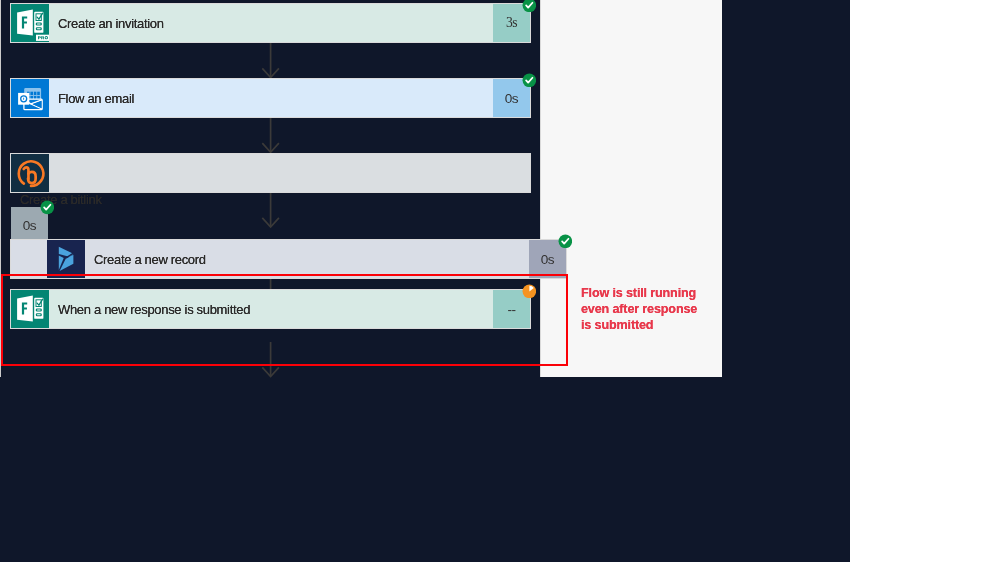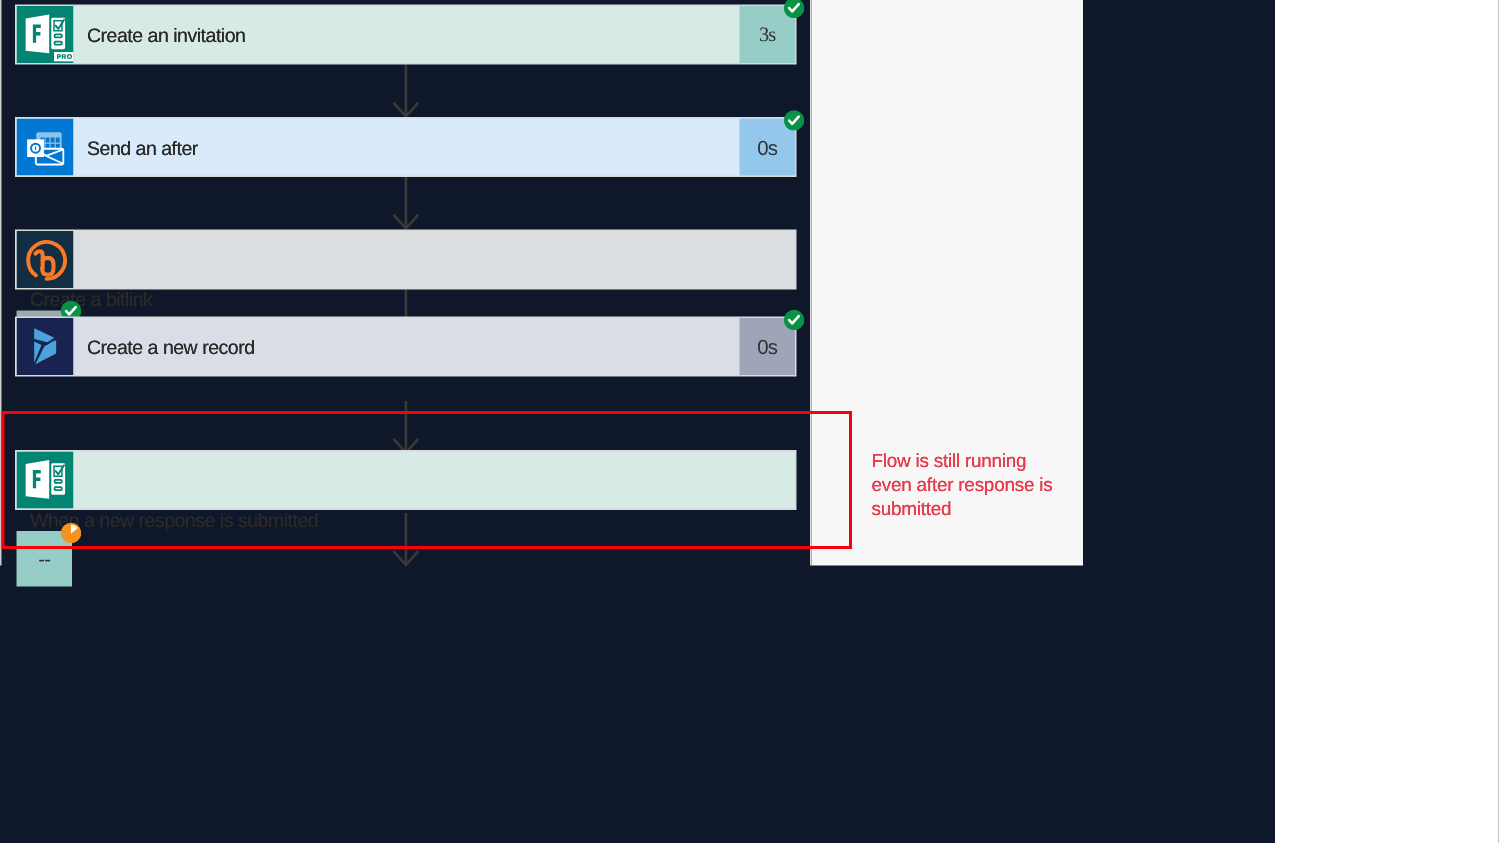--- a/index.html
+++ b/index.html
@@ -100,21 +100,21 @@
       <g>
         <path d="M13.9 20.2 h16.3 a1.0 1.0 0 0 1 1.0 1.0 v8.5 a1.0 1.0 0 0 1 -1.0 1.0 h-16.3 a1.0 1.0 0 0 1 -1.0 -1.0 v-8.5 a1.0 1.0 0 0 1 1.0 -1.0 Z" fill="#0078d4" stroke="#ffffff" stroke-width="1.25"></path>
         <path d="M13.1 20.6 L19.8 24.9 L30.9 20.8" fill="none" stroke="#ffffff" stroke-width="1.25" stroke-linejoin="round"></path>
         <path d="M19.8 24.9 L30.9 30.0" fill="none" stroke="#ffffff" stroke-width="1.25"></path>
         <path d="M30.4 21.9 V28.9 L21.6 25.2 Z" fill="#0078d4"></path>
       </g>
       <rect x="7.1" y="13.9" width="11.2" height="11.8" fill="#ffffff"></rect>
       <circle cx="12.7" cy="19.8" r="3.0" fill="none" stroke="#0078d4" stroke-width="1.3"></circle>
       <ellipse cx="12.7" cy="19.8" rx="0.45" ry="1.3" fill="#0078d4"></ellipse>
     </svg>
-    <div class="title">Send an after</div>
+    <div class="title">Flow an email</div>
     <div class="dur" style="background: rgb(147, 200, 236);">
       <span>0s</span>
       <svg class="badge" viewBox="0 0 16 16">
         <circle cx="8" cy="8" r="7.4" fill="#089246"></circle>
         <path d="M4.5 8.0 L6.7 10.4 L11.4 5.2" stroke="#fff" stroke-width="1.9" fill="none" stroke-linecap="round" stroke-linejoin="round"></path>
       </svg>
     </div>
   </div>
 
   <div class="card" style="top: 153.8px; background: rgb(218, 222, 225); flex-direction: column;">
@@ -127,41 +127,41 @@
     <div class="title">Create a bitlink</div>
     <div class="dur" style="background: rgb(156, 169, 177);">
       <span>0s</span>
       <svg class="badge" viewBox="0 0 16 16">
         <circle cx="8" cy="8" r="7.4" fill="#089246"></circle>
         <path d="M4.5 8.0 L6.7 10.4 L11.4 5.2" stroke="#fff" stroke-width="1.9" fill="none" stroke-linecap="round" stroke-linejoin="round"></path>
       </svg>
     </div>
   </div>
 
-  <div class="card" style="top: 212px; background: rgb(217, 221, 230);">
+  <div class="card" style="top: 240px; background: rgb(217, 221, 230); padding-left: 36px;">
     <svg class="icon" viewBox="0 0 38 38">
       <rect width="38" height="38" fill="#18244f"></rect>
       <g fill="#4aa3de">
         <path d="M11.8 6.8 L26.3 13.7 L23.1 16.9 L11.8 14.0 Z"></path>
         <path d="M11.8 15.6 L16.7 18.0 L11.8 29.9 Z"></path>
         <path d="M26.4 14.8 L26.4 23.7 L12.6 30.9 L18.9 18.4 Z"></path>
       </g>
       <path d="M26.9 13.6 L19.5 18.5 L18.3 17.6 L26.0 12.6 Z" fill="#18244f"></path>
     </svg>
     <div class="title">Create a new record</div>
     <div class="dur" style="background: rgb(159, 165, 184);">
       <span>0s</span>
       <svg class="badge" viewBox="0 0 16 16">
         <circle cx="8" cy="8" r="7.4" fill="#089246"></circle>
         <path d="M4.5 8.0 L6.7 10.4 L11.4 5.2" stroke="#fff" stroke-width="1.9" fill="none" stroke-linecap="round" stroke-linejoin="round"></path>
       </svg>
     </div>
   </div>
 
-  <div class="card" style="top: 301px; background: rgb(216, 234, 229); flex-direction: column;">
+  <div class="card" style="top: 290px; background: rgb(216, 234, 229);">
     <svg class="icon" viewBox="0 0 38 38">
       <rect width="38" height="38" fill="#038573"></rect>
       <g>
         <rect x="23.2" y="7.8" width="9.2" height="21.0" rx="0.9" fill="#ffffff"></rect>
         <rect x="25.0" y="9.8" width="5.3" height="6.7" fill="none" stroke="#038573" stroke-width="1.0"></rect>
         <path d="M26.1 13.1 L27.9 15.2 L31.7 9.2" fill="none" stroke="#038573" stroke-width="1.3" stroke-linecap="round" stroke-linejoin="round"></path>
         <rect x="24.8" y="18.4" width="6.0" height="3.1" rx="1.2" fill="#038573"></rect>
         <rect x="25.9" y="19.5" width="3.8" height="0.9" rx="0.45" fill="#ffffff"></rect>
         <rect x="24.8" y="23.2" width="6.0" height="3.1" rx="1.2" fill="#038573"></rect>
         <rect x="25.9" y="24.3" width="3.8" height="0.9" rx="0.45" fill="#ffffff"></rect>
@@ -175,14 +175,14 @@
     <div class="dur" style="background: rgb(150, 205, 198);">
       <span>--</span>
       <svg class="badge" viewBox="0 0 16 16">
         <circle cx="8" cy="8" r="7.4" fill="#f59321"></circle>
         <path d="M8 8.3 L8 2.0 A6.3 6.3 0 0 1 12.9 4.4 Z" fill="#ffffff"></path>
       </svg>
     </div>
   </div>
 
   <div class="redbox" style="left: 1px; top: 274px; width: 567px; height: 92px; border-color: rgb(251, 0, 7);"></div>
-  <div class="note" style="left: 581px; top: 300px; width: 128px; color: rgb(232, 56, 76);">Flow is still running even after response is submitted</div>
+  <div class="note" style="left: 581px; top: 286px; width: 128px; color: rgb(232, 56, 76); font-weight: bold;">Flow is still running even after response is submitted</div>
 </div>
 
 </body></html>

